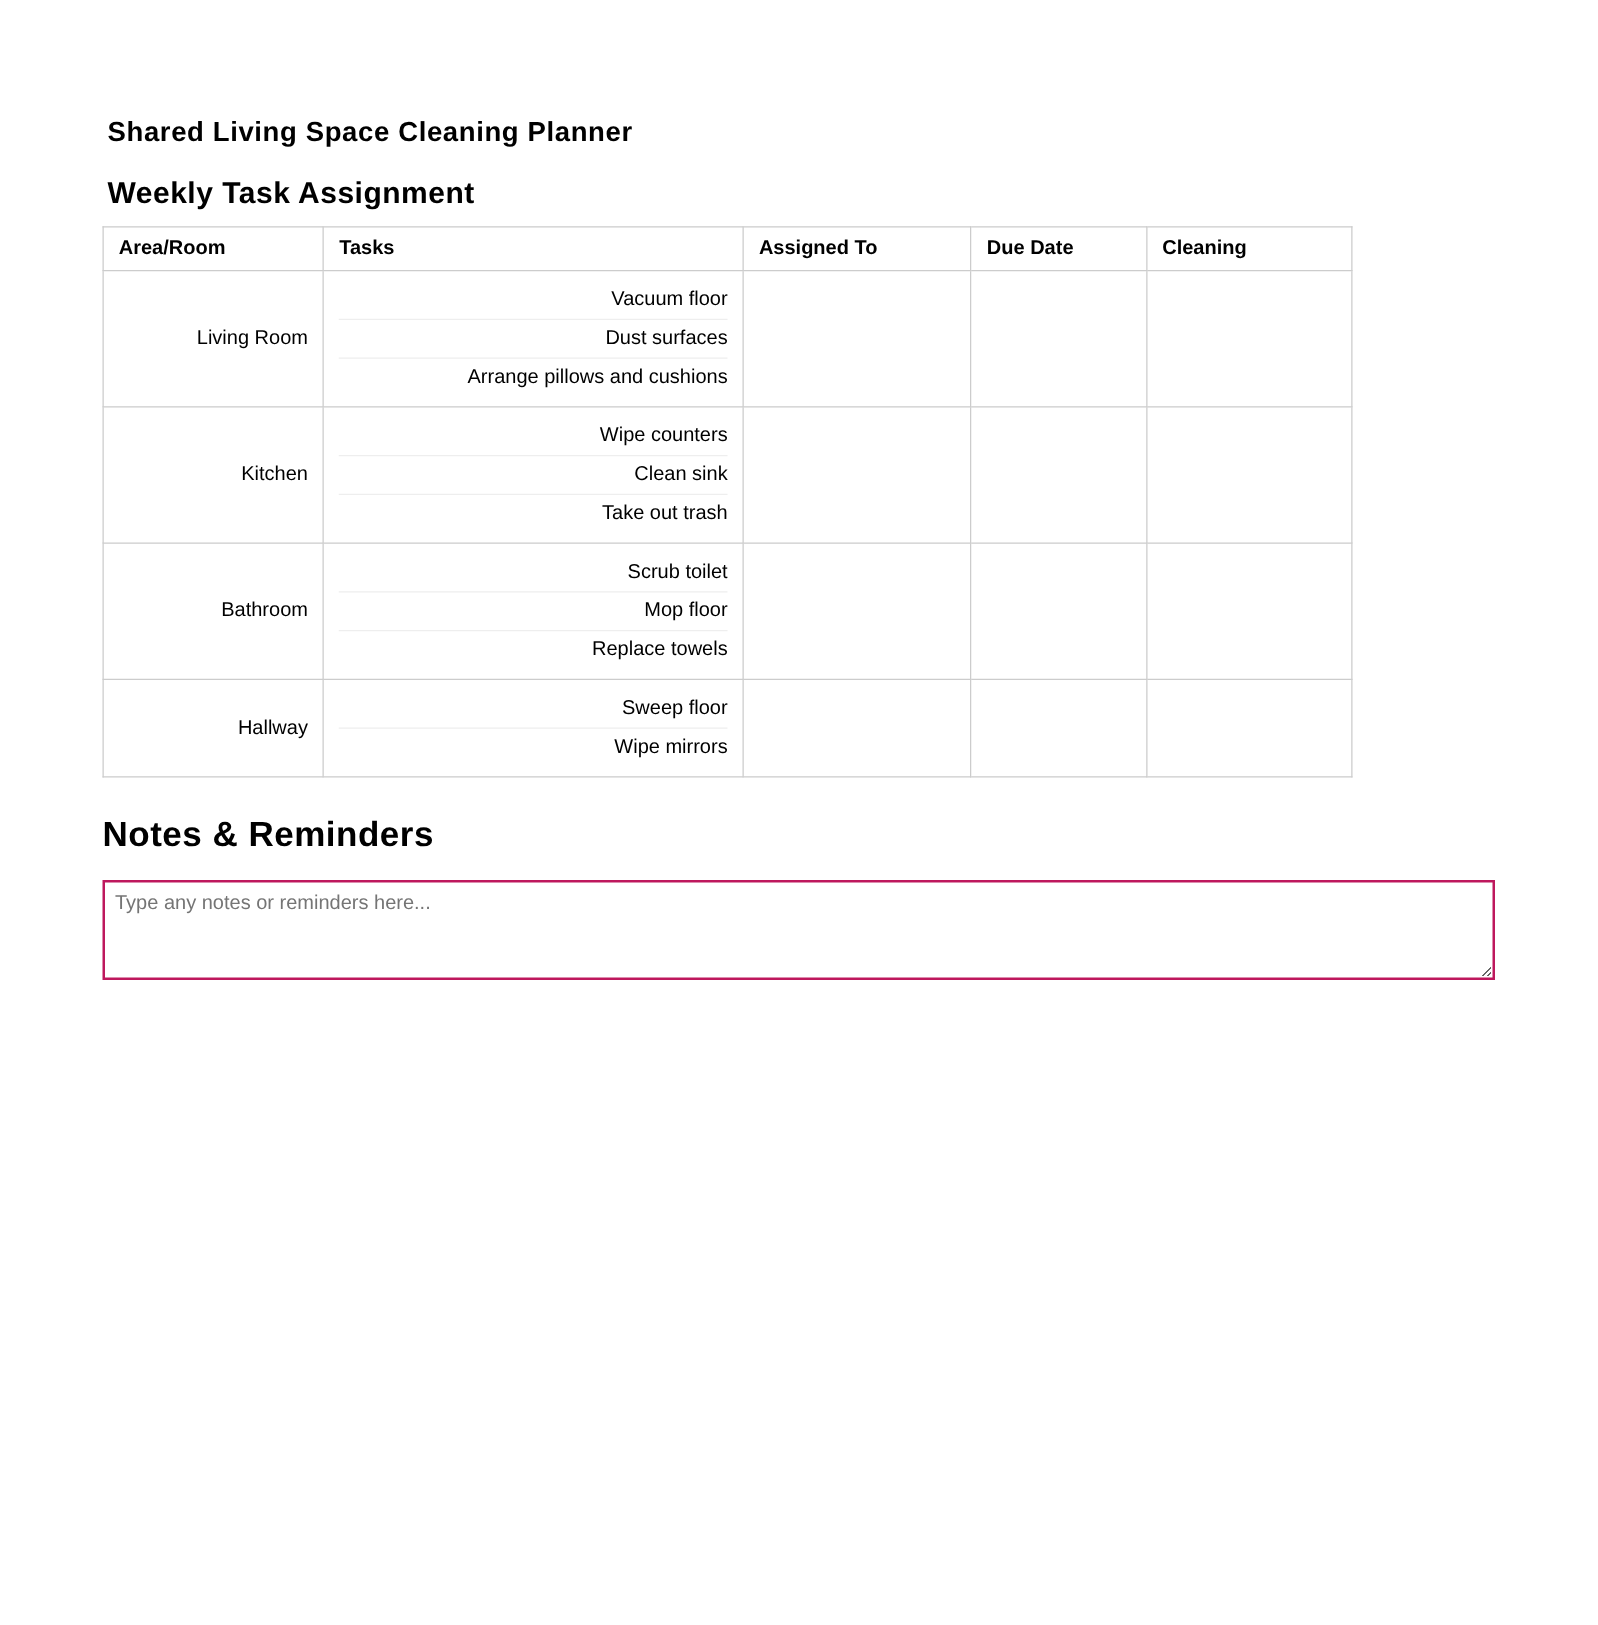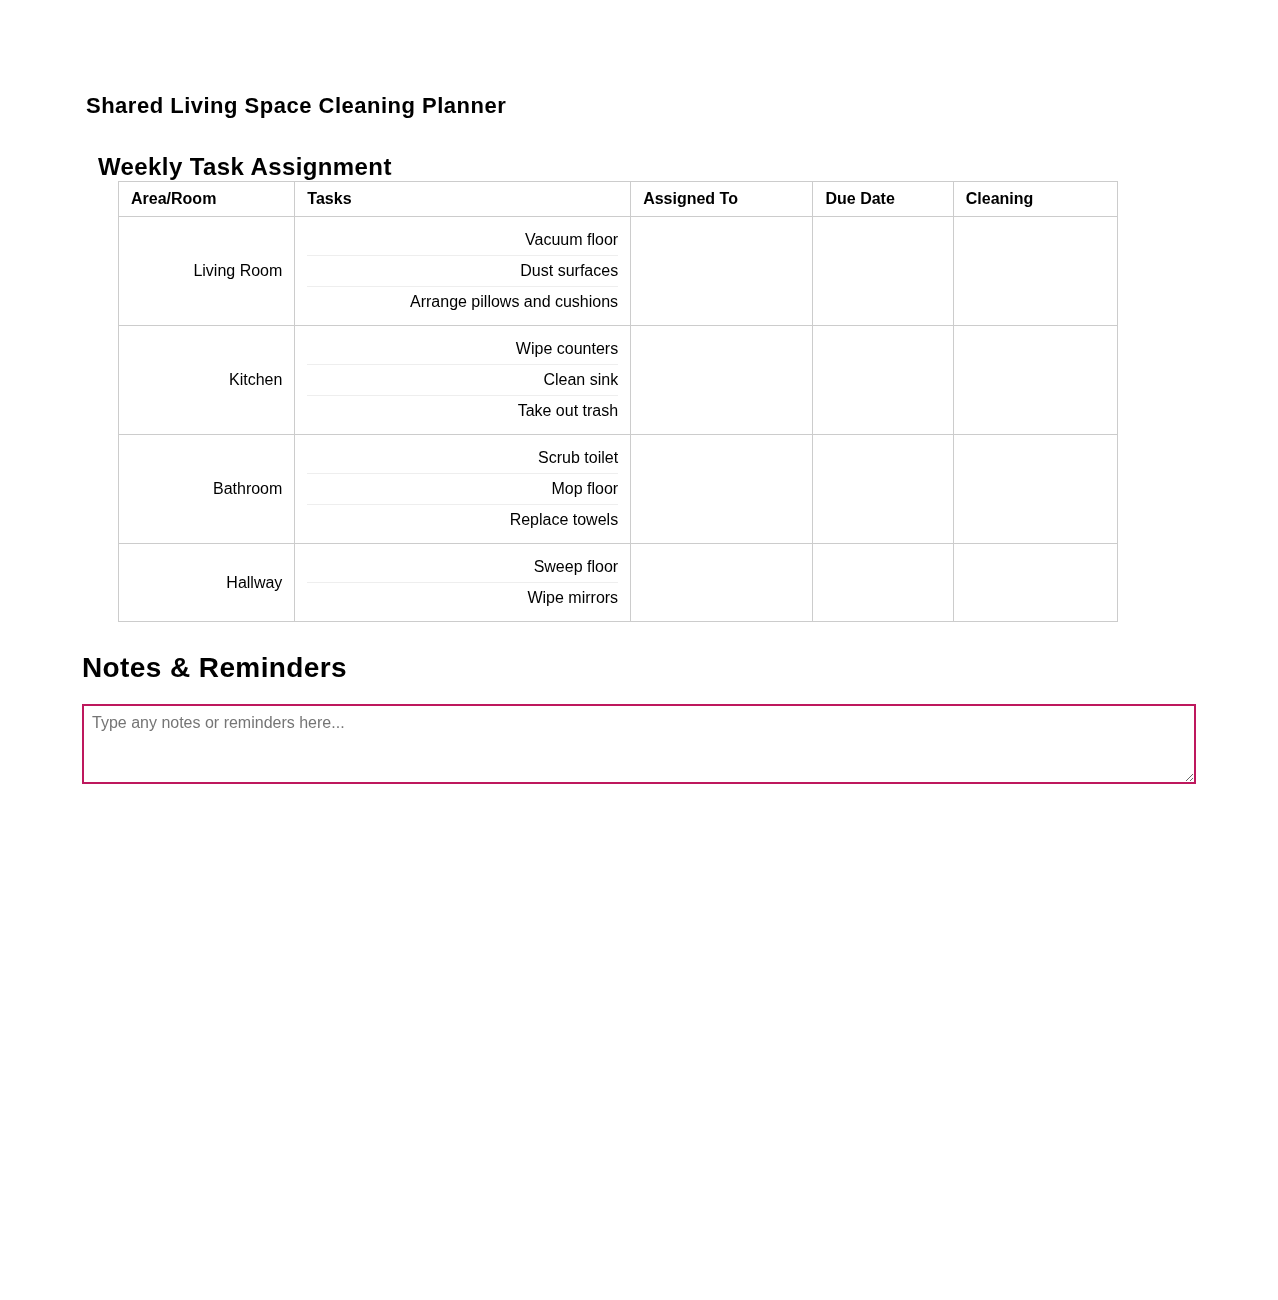--- a/index.html
+++ b/index.html
@@ -1,20 +1,20 @@
 <!DOCTYPE html>
 <html><head>
 <meta charset="utf-8">
 <style>
   html, body { margin: 0; padding: 0; background: #ffffff; }
   body { font-family: "Liberation Sans", sans-serif; color: #000; width: 1278px; min-height: 1300px; }
   .page { position: absolute; left: 82px; top: 0; width: 1114px; }
   h1 { position: absolute; top: 83px; left: 0; margin: 4px; font-size: 22px; font-weight: bold; letter-spacing: 0.5px; line-height: 38px; white-space: nowrap; }
-  h2.section1 { position: absolute; top: 136px; left: 0; margin: 16px; font-size: 24px; font-weight: bold; letter-spacing: 0.4px; line-height: 30px; white-space: nowrap; }
-  table.tasks { position: absolute; top: 181px; left: 0; width: 1000px; border-collapse: collapse; font-size: 16px; margin-left: 36px; }
+  h2.section1 { position: absolute; top: 136px; left: 0; margin: 4px; font-size: 24px; font-weight: bold; letter-spacing: 0.4px; line-height: 30px; white-space: nowrap; }
+  table.tasks { position: absolute; top: 181px; left: 0; width: 1000px; border-collapse: collapse; font-size: 16px; }
   table.tasks th, table.tasks td { border: 1px solid #cccccc; text-align: left; vertical-align: middle; padding: 0 12px; }
   table.tasks th { height: 34px; font-weight: bold; }
   table.tasks td.area { height: 108px; text-align: right; }
   table.tasks tr.short td.area { height: 77px; }
   .col-area { width: 165px; }
   .col-tasks { width: 362px; }
   .col-assigned { width: 175px; }
   .col-due { width: 132px; }
   .col-completed { width: 154px; }
   ul.task-list { list-style: none; margin: 0; padding: 0; }

